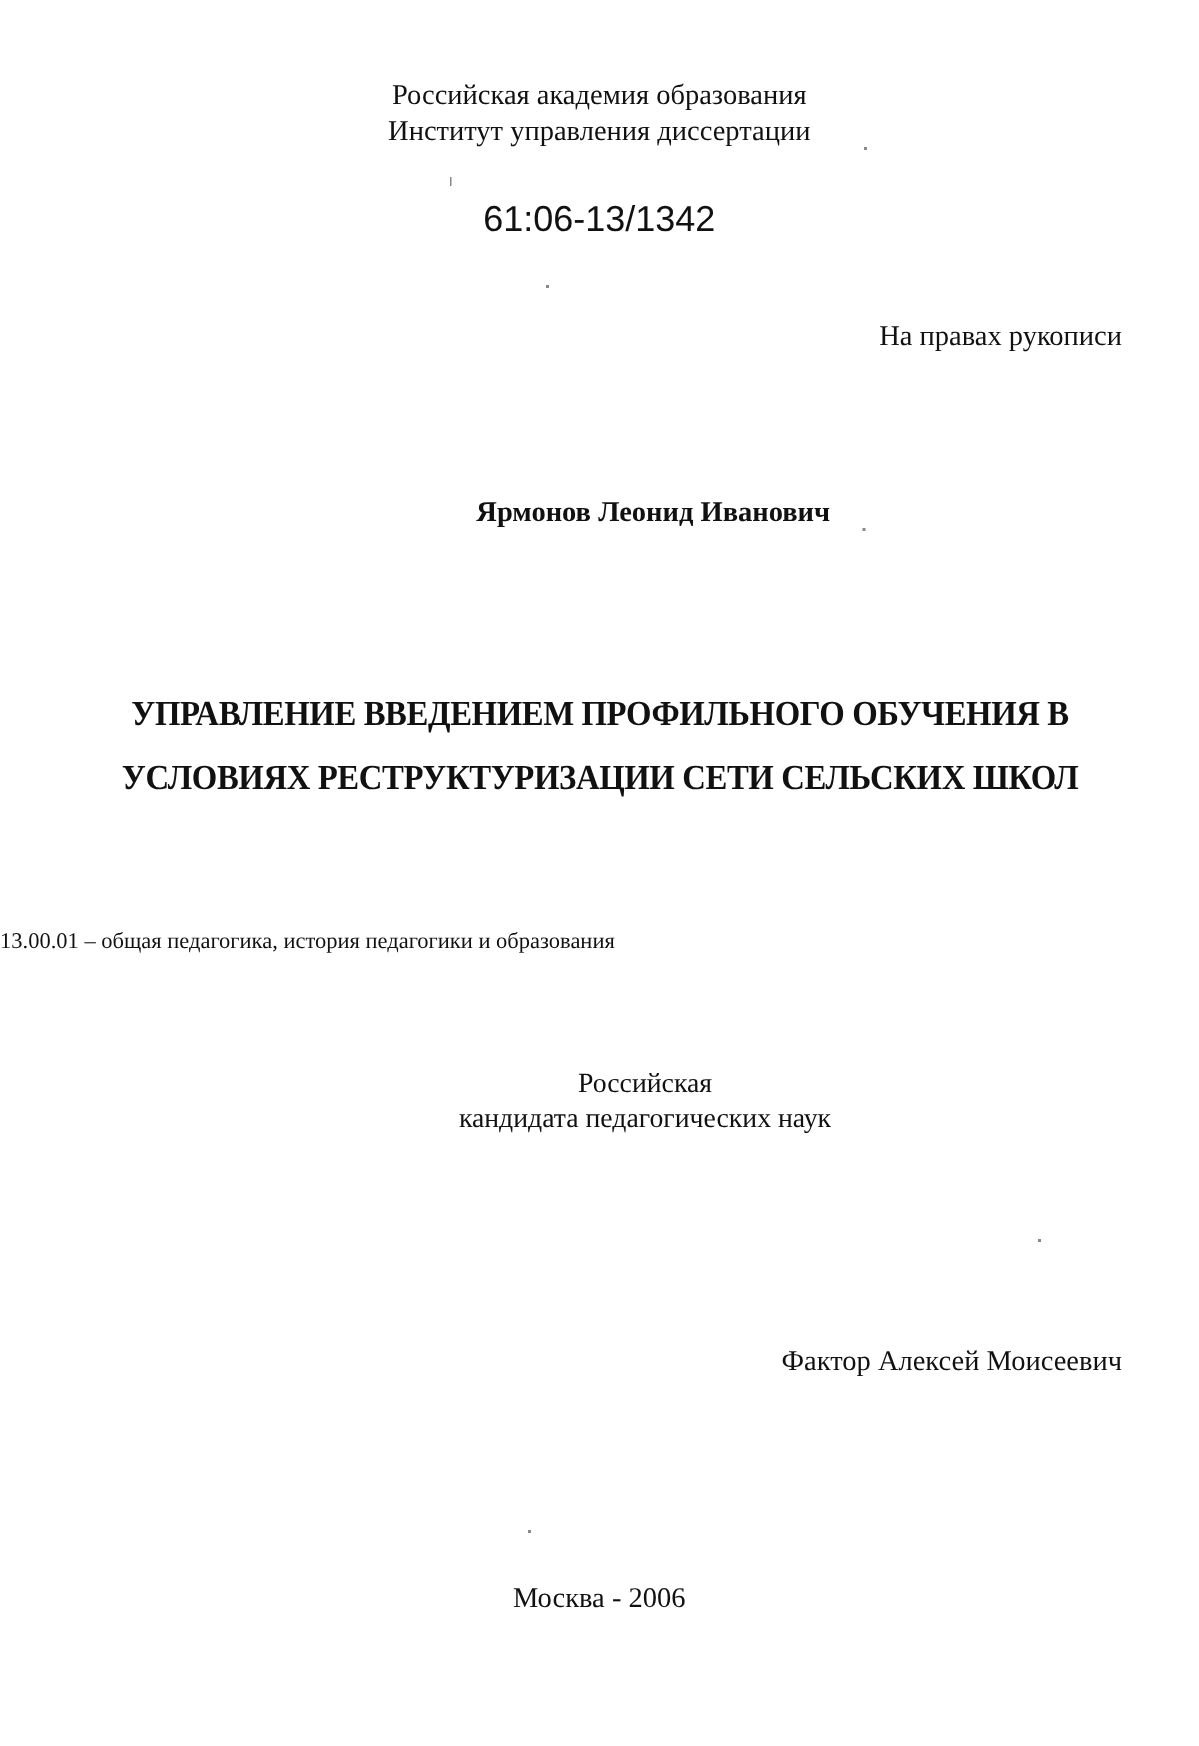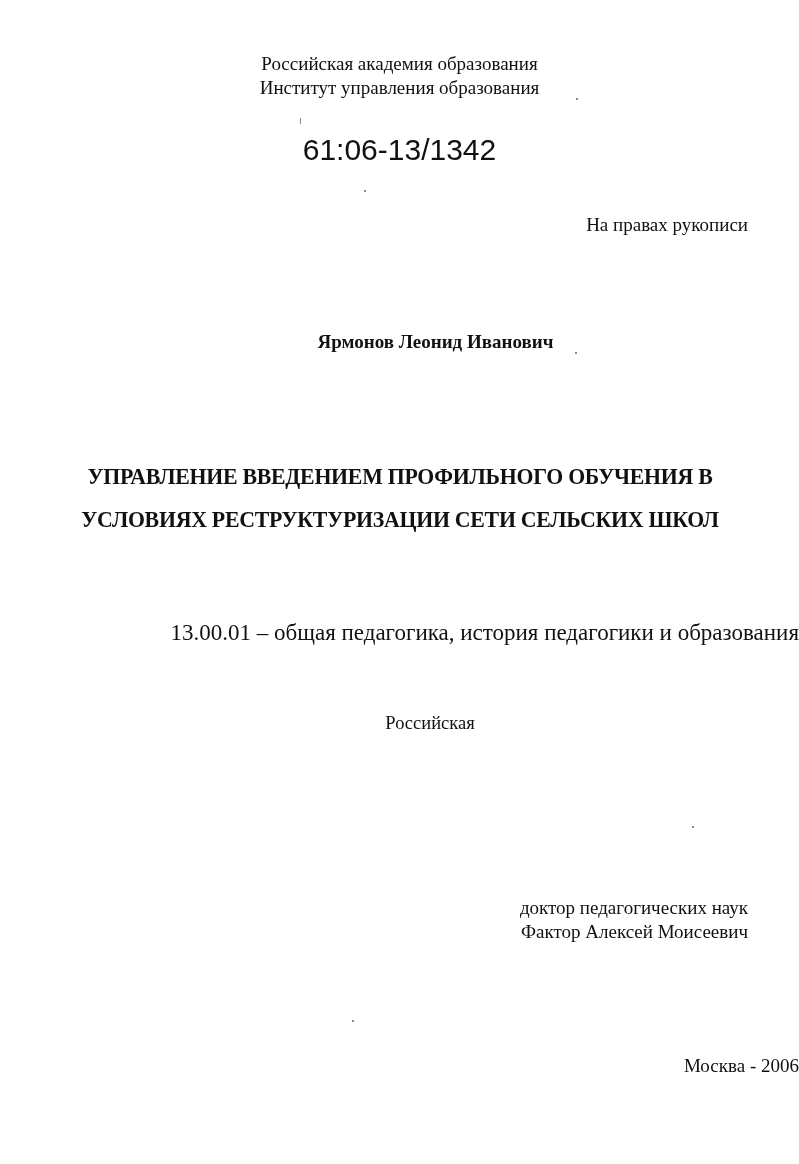--- a/index.html
+++ b/index.html
@@ -2,54 +2,54 @@
 <html><head>
 <meta charset="utf-8">
 <style>
   html, body { margin: 0; padding: 0; background: #ffffff; }
   body { width: 799px; height: 1164px; position: relative; overflow: hidden;
          font-family: "Liberation Serif", serif; color: #111; }
   .abs { position: absolute; }
   .serif { font-family: "Liberation Serif", serif; }
   .sans { font-family: "Liberation Sans", sans-serif; }
   .org { left: 0; width: 799px; text-align: center; font-size: 19px; line-height: 24px; }
-  .code { left: 0; width: 799px; text-align: center; font-size: 30px; }
+  .code { left: 0; width: 799px; text-align: center; font-size: 24px; }
   .title { left: 40px; width: 720px; text-align: center; font-weight: bold; font-size: 23.5px;
            letter-spacing: -0.3px; transform: scaleX(0.93); transform-origin: center; }
   .dot { position: absolute; width: 2px; height: 2px; background: #888; }
 </style>
 </head>
 <body>
 
 <div>
 
   <div class="abs org serif" style="top:52px;">Российская академия образования</div>
-  <div class="abs org serif" style="top:76px;">Институт управления образования</div>
+  <div class="abs org serif" style="top:76px;">Институт управления диссертации</div>
 
   <div class="abs code sans" style="top:133px;">61:06-13/1342</div>
 
   <div class="abs serif" style="top:214px; right:51px; font-size:19px; text-align:left;">На правах рукописи</div>
 
   <div class="abs serif" style="top:331px; left:0; width:799px; text-align:center; font-size:19px; font-weight:bold;padding-left:36px;">Ярмонов Леонид Иванович</div>
 
   <div class="abs title serif" style="top:463px;">УПРАВЛЕНИЕ ВВЕДЕНИЕМ  ПРОФИЛЬНОГО ОБУЧЕНИЯ В</div>
   <div class="abs title serif" style="top:506px;">УСЛОВИЯХ РЕСТРУКТУРИЗАЦИИ СЕТИ СЕЛЬСКИХ ШКОЛ</div>
 
-  <div class="abs serif" style="top:620px; left:0; width:799px; text-align:right; font-size:23px;">13.00.01 – общая педагогика, история педагогики и образования</div>
+  <div class="abs serif" style="top:620px; left:0; width:799px; text-align:left; font-size:15px;">13.00.01 – общая педагогика, история педагогики и образования</div>
 
   <div class="abs serif" style="top:712px; left:220px; width:420px; text-align:center; font-size:18.5px; line-height:23px;">
     <div>Российская</div>
+    <div>кандидата педагогических наук</div>
   </div>
 
   <div class="abs serif" style="top:896px; right:51px; text-align:right; font-size:19px; line-height:24px;">
-    <div>доктор педагогических наук</div>
     <div>Фактор Алексей Моисеевич</div>
   </div>
 
-  <div class="abs serif" style="top:1055px; left:0; width:799px; text-align:right; font-size:19px;">Москва - 2006</div>
+  <div class="abs serif" style="top:1055px; left:0; width:799px; text-align:center; font-size:19px;">Москва - 2006</div>
 
   <span class="dot" style="left:300px; top:118px; width:1px; height:6px;"></span>
   <span class="dot" style="left:576px; top:98px;"></span>
   <span class="dot" style="left:364px; top:190px;"></span>
   <span class="dot" style="left:575px; top:352px;"></span>
   <span class="dot" style="left:352px; top:1020px;"></span>
   <span class="dot" style="left:692px; top:826px;"></span>
 </div>
 
 </body></html>

